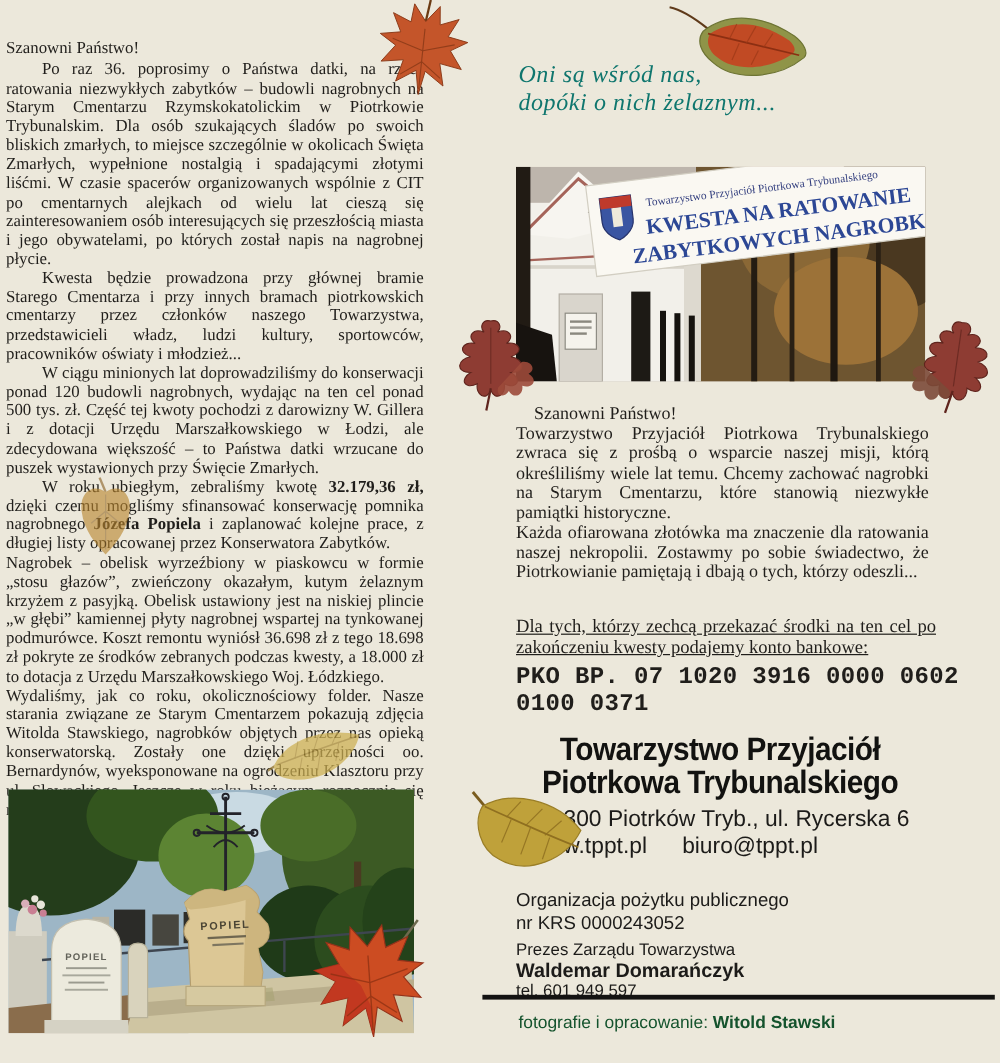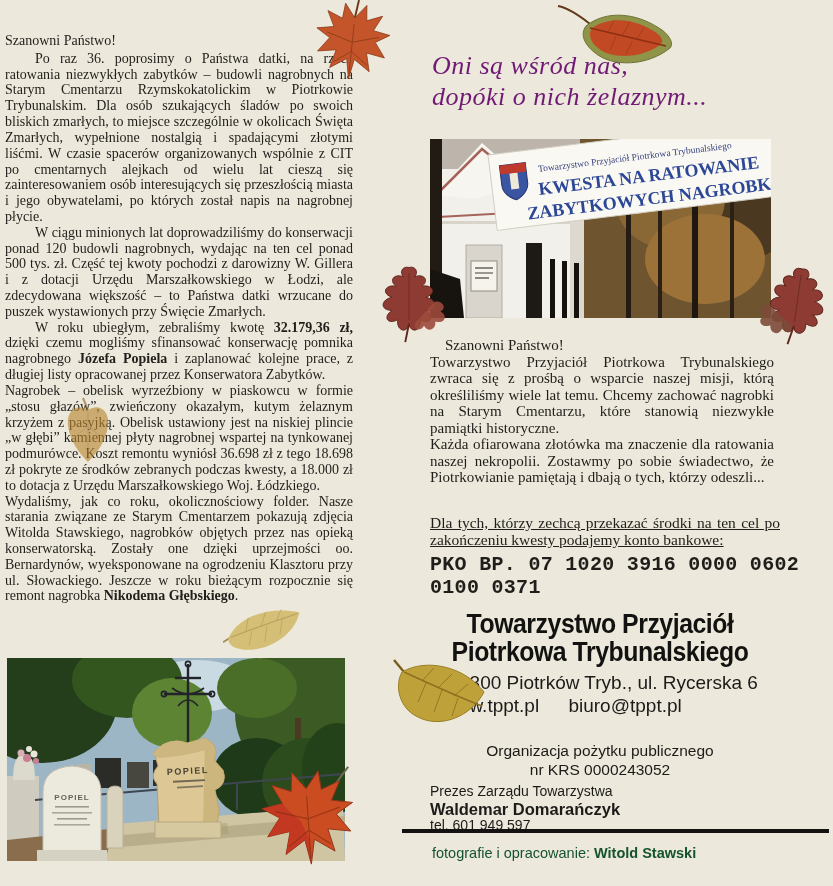--- a/index.html
+++ b/index.html
@@ -6,39 +6,39 @@
   .page{position:relative;width:833px;height:886px;background:#ece8db;overflow:hidden;
         font-family:"Liberation Serif",serif;color:#201e1b;}
   
   .left-col{position:absolute;left:5px;top:33px;width:348px;font-size:14px;line-height:1.13;
             text-align:justify;}
   .left-col p{margin:0;}
   .ind{text-indent:30px;}
   .salute{margin-bottom:2px !important;}
   b{font-weight:bold;}
   
-  .title{position:absolute;left:432px;top:50px;font-size:26px;font-style:italic;
-         line-height:1.2;color:#701a75;letter-spacing:.5px;}
+  .title{position:absolute;left:432px;top:50px;font-size:20px;font-style:italic;
+         line-height:1.2;color:#0f766e;letter-spacing:.5px;}
   .right-body{position:absolute;left:430px;top:337px;width:344px;font-size:15px;line-height:1.1;
               text-align:justify;}
   .right-body p{margin:0;}
   .r-ind{text-indent:15px;}
   .donation{position:absolute;left:430px;top:514px;width:350px;font-size:15.5px;line-height:1.12;
             text-align:justify;text-decoration:underline;}
   .bank{position:absolute;left:430px;top:553px;width:400px;font-size:20px;font-weight:bold;
         letter-spacing:.3px;font-family:Liberation Mono, monospace;}
   .org-name{position:absolute;left:430px;top:610px;width:340px;text-align:center;
             font-family:"Liberation Sans",sans-serif;font-weight:bold;font-size:27px;line-height:1.04;
             transform:scaleX(.92);transform-origin:50% 0;letter-spacing:-.5px;color:#121210;}
   .org-addr{position:absolute;left:430px;top:672px;width:340px;text-align:center;
             font-family:"Liberation Sans",sans-serif;font-size:19px;color:#1c1b19;}
   .org-web{position:absolute;left:430px;top:695px;width:340px;
            font-family:"Liberation Sans",sans-serif;font-size:19px;color:#1c1b19;}
   .org-web span{margin:0 12px;}
-  .org-opp{position:absolute;left:430px;top:742px;width:340px;text-align:center;
+  .org-opp{position:absolute;left:430px;top:742px;width:340px;
            font-family:"Liberation Sans",sans-serif;font-size:15.5px;line-height:1.2;color:#1c1b19;}
   .org-prez{position:absolute;left:430px;top:784px;width:340px;text-align:left;
             font-family:"Liberation Sans",sans-serif;font-size:14px;line-height:1.12;color:#1c1b19;}
   .org-prez .pname{font-size:16.5px;font-weight:bold;}
   .divider{position:absolute;left:402px;top:829px;width:427px;height:4px;background:#141312;}
   .credit{position:absolute;left:432px;top:845px;font-family:"Liberation Sans",sans-serif;
           font-size:14.5px;color:#14532d;}
   
   .photo{position:absolute;display:block;}
   .photo-gate{left:430px;top:139px;}
@@ -47,20 +47,21 @@
   .leaf{position:absolute;pointer-events:none;}
 </style>
 </head>
 <body>
 
 <div class="page">
 
   <div class="left-col">
     <p class="salute">Szanowni Państwo!</p>
     <p class="ind">Po raz 36. poprosimy o Państwa datki, na rzecz ratowania niezwykłych zabytków – budowli nagrobnych na Starym Cmentarzu Rzymskokatolickim w Piotrkowie Trybunalskim. Dla osób szukających śladów po swoich bliskich zmarłych, to miejsce szczególnie w okolicach Święta Zmarłych, wypełnione nostalgią i spadającymi złotymi liśćmi. W czasie spacerów organizowanych wspólnie z CIT po cmentarnych alejkach od wielu lat cieszą się zainteresowaniem osób interesujących się przeszłością miasta i jego obywatelami, po których został napis na nagrobnej płycie.</p>
+    <p class="ind">Kwesta będzie prowadzona przy głównej bramie Starego Cmentarza i przy innych bramach piotrkowskich cmentarzy przez członków naszego Towarzystwa, przedstawicieli władz, ludzi kultury, sportowców, pracowników oświaty i młodzież...</p>
     <p class="ind">W ciągu minionych lat doprowadziliśmy do konserwacji ponad 120 budowli nagrobnych, wydając na ten cel ponad 500 tys. zł. Część tej kwoty pochodzi z darowizny W. Gillera i z dotacji Urzędu Marszałkowskiego w Łodzi, ale zdecydowana większość – to Państwa datki wrzucane do puszek wystawionych przy Święcie Zmarłych.</p>
     <p class="ind"><span>W roku ubiegłym, zebraliśmy kwotę </span><b>32.179,36 zł,</b><span> dzięki czemu mogliśmy sfinansować konserwację pomnika nagrobnego </span><b>Józefa Popiela</b><span> i zaplanować kolejne prace, z długiej listy opracowanej przez Konserwatora Zabytków.</span></p>
     <p>Nagrobek – obelisk wyrzeźbiony w piaskowcu w formie „stosu głazów”, zwieńczony okazałym, kutym żelaznym krzyżem z pasyjką. Obelisk ustawiony jest na niskiej plincie „w głębi” kamiennej płyty nagrobnej wspartej na tynkowanej podmurówce. Koszt remontu wyniósł 36.698 zł z tego 18.698 zł pokryte ze środków zebranych podczas kwesty, a 18.000 zł to dotacja z Urzędu Marszałkowskiego Woj. Łódzkiego.</p>
     <p><span>Wydaliśmy, jak co roku, okolicznościowy folder. Nasze starania związane ze Starym Cmentarzem pokazują zdjęcia Witolda Stawskiego, nagrobków objętych przez nas opieką konserwatorską. Zostały one dzięki uprzejmości oo. Bernardynów, wyeksponowane na ogrodzeniu Klasztoru przy ul. Słowackiego. Jeszcze w roku bieżącym rozpocznie się remont nagrobka </span><b>Nikodema Głębskiego</b><span>.</span></p>
   </div>
 
   <div class="title">
     <div>Oni są wśród nas,</div>
     <div>dopóki o nich żelaznym...</div>
   </div>

